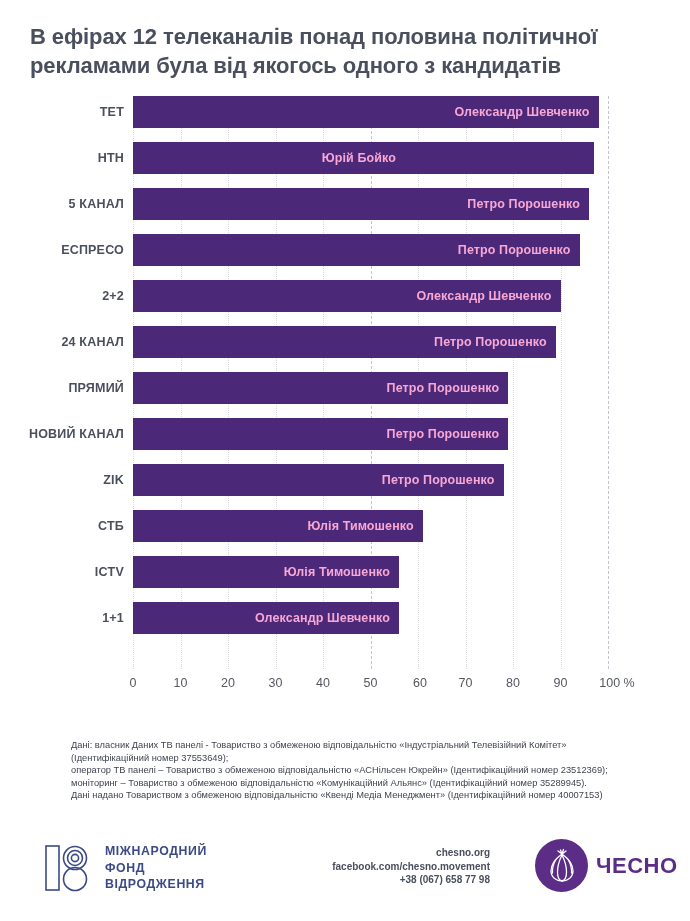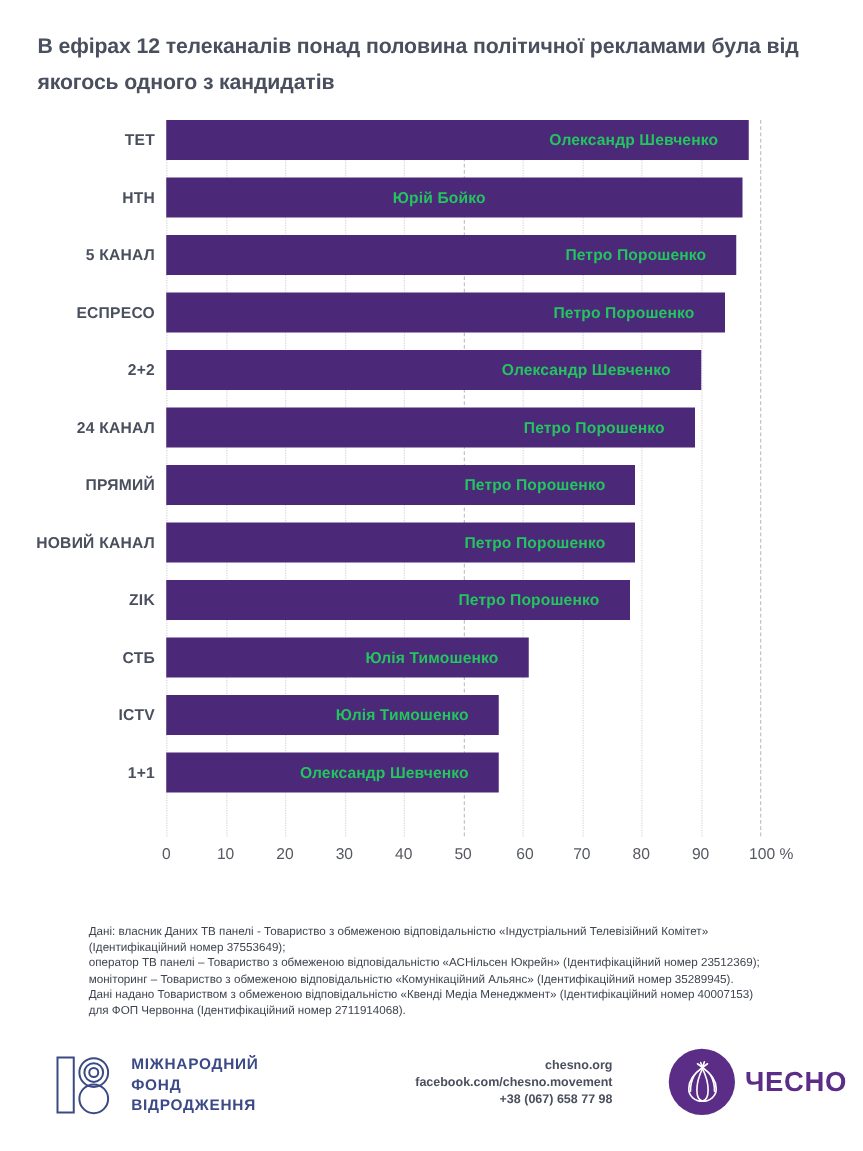--- a/index.html
+++ b/index.html
@@ -20,21 +20,21 @@
     background: #ffffff;
     overflow: hidden;
   }
 
   
   .title {
     position: absolute;
     left: 30px;
     top: 22px;
     width: 636px;
-    font-size: 17px;
+    font-size: 22px;
     font-weight: bold;
     line-height: 29px;
     color: #4a4f5e;
     letter-spacing: -0.1px;
   }
 
   
   .chart {
     position: absolute;
     left: 0;
@@ -95,24 +95,24 @@
     left: 133px;
     top: 0;
     height: 32px;
     background: #4c2878;
     display: flex;
     align-items: center;
     justify-content: flex-end;
   }
 
   .bar-value {
-    color: #22c55e;
+    color: #f9a8d4;
     font-size: 12.5px;
     font-weight: bold;
-    padding-right: 24px;
+    padding-right: 9px;
     white-space: nowrap;
     letter-spacing: 0.1px;
   }
 
   
   .axis {
     position: absolute;
     left: 0;
     top: 676px;
     width: 690px;
@@ -326,21 +326,20 @@
       <span class="tick" style="left: 617px;">100 %</span>
     </div>
 
 
   <div class="footnotes" id="footnotes">
       <div>Дані: власник Даних ТВ панелі - Товариство з обмеженою відповідальністю «Індустріальний Телевізійний Комітет»</div>
       <div>(Ідентифікаційний номер 37553649);</div>
       <div>оператор ТВ панелі – Товариство з обмеженою відповідальністю «АСНільсен Юкрейн»  (Ідентифікаційний номер 23512369);</div>
       <div>моніторинг – Товариство з обмеженою відповідальністю «Комунікаційний Альянс»  (Ідентифікаційний номер 35289945).</div>
       <div>Дані надано Товариством з обмеженою відповідальністю «Квенді Медіа Менеджмент»  (Ідентифікаційний номер 40007153)</div>
-      <div>для ФОП Червонна (Ідентифікаційний номер 2711914068).</div>
     </div>
 
   <div class="footer">
 
     <div class="irf">
       <svg width="52" height="52" viewBox="0 0 52 52">
         <rect x="4" y="4" width="13" height="44" fill="none" stroke="#3b4a86" stroke-width="1.6"></rect>
         <circle cx="33" cy="16" r="11.5" fill="none" stroke="#3b4a86" stroke-width="1.6"></circle>
         <circle cx="33" cy="16" r="7.5" fill="none" stroke="#3b4a86" stroke-width="1.6"></circle>
         <circle cx="33" cy="16" r="3.6" fill="none" stroke="#3b4a86" stroke-width="1.6"></circle>

